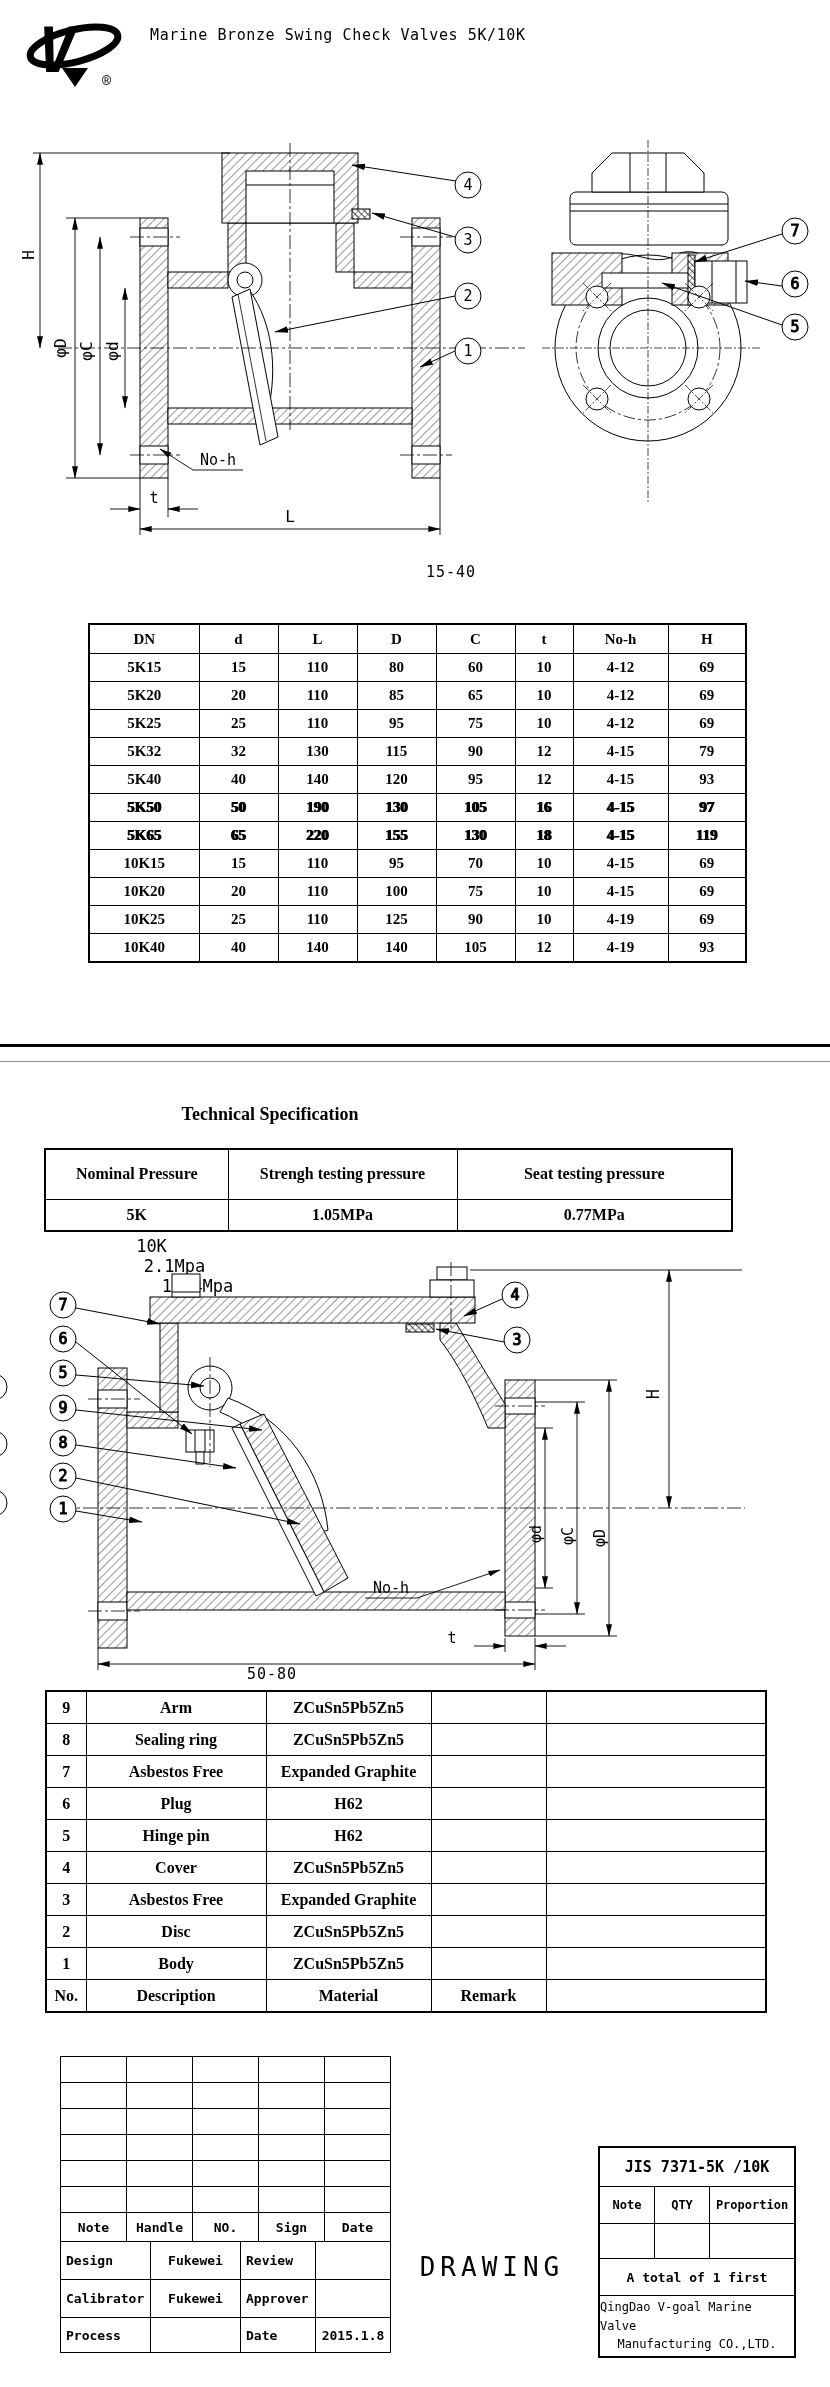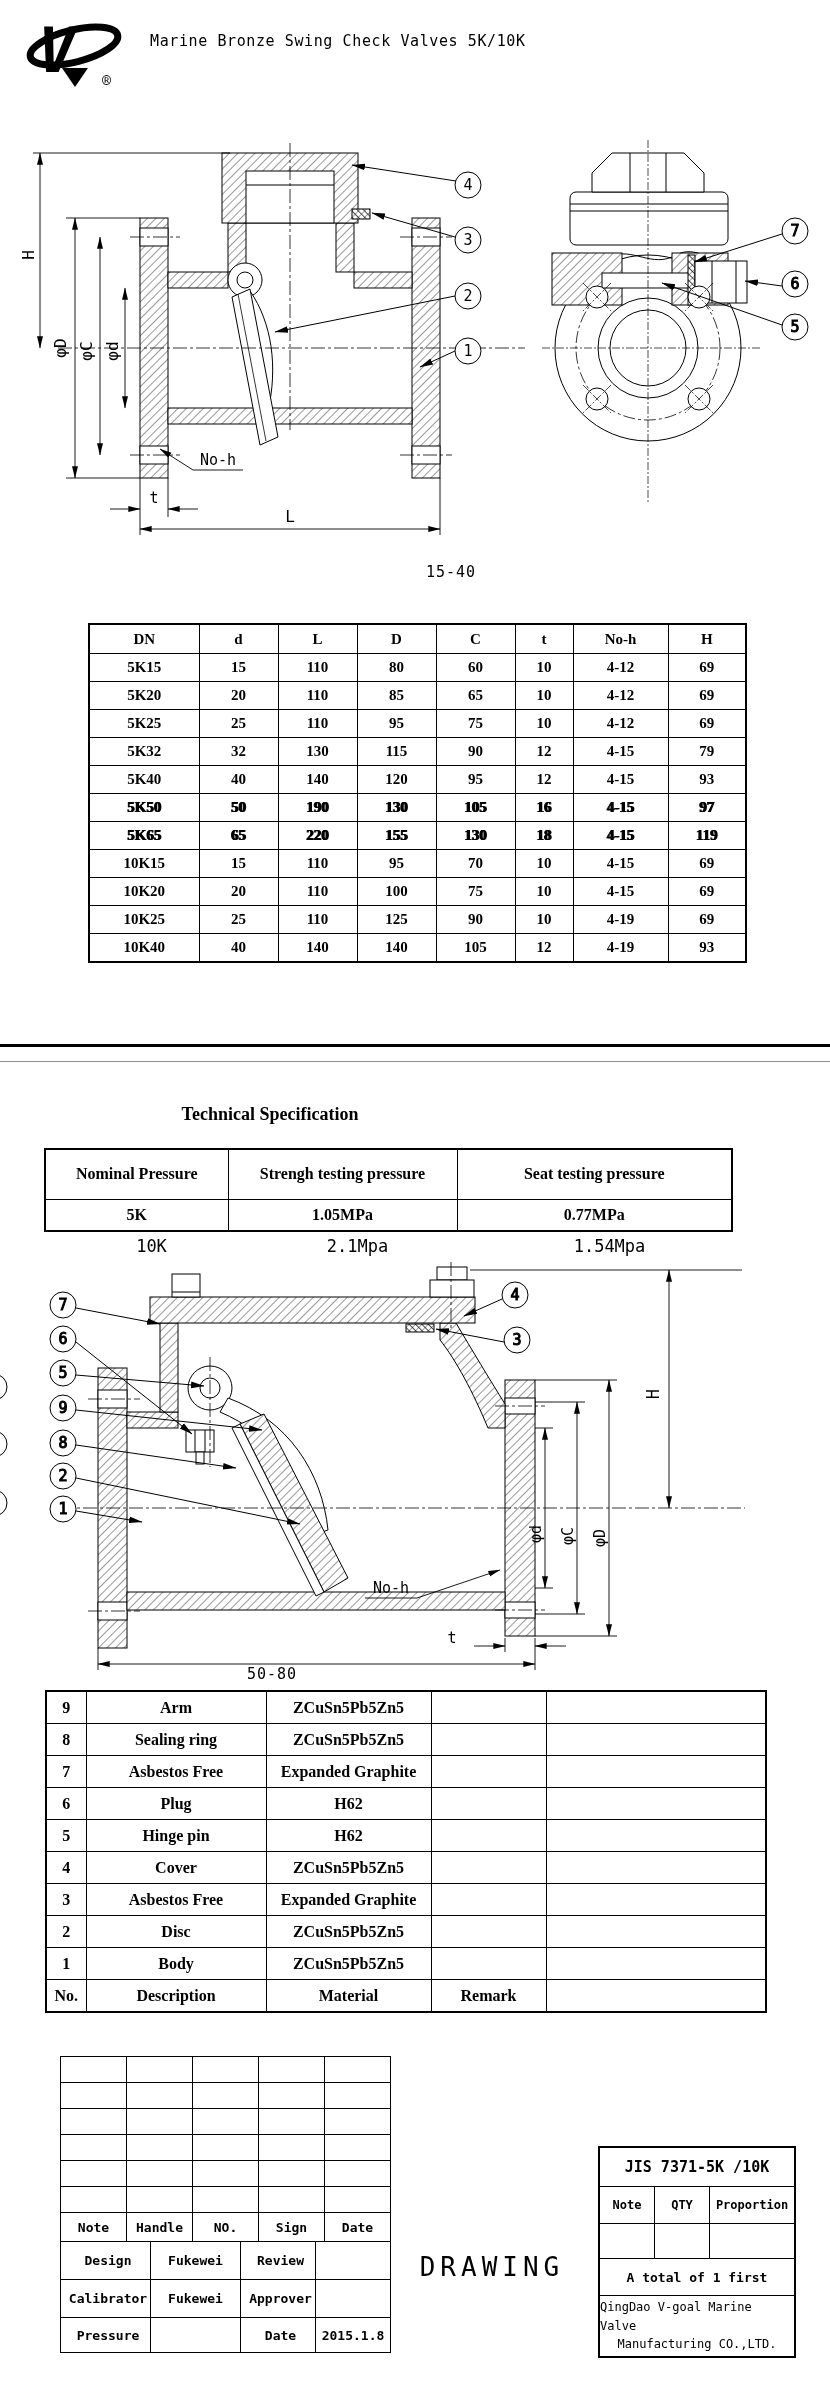--- a/index.html
+++ b/index.html
@@ -11,48 +11,48 @@
   .dtable{border:2px solid #000;table-layout:fixed;}
   .dtable td{border:1px solid #000;text-align:center;padding:0;
              font-family:"Liberation Serif",serif;font-weight:bold;font-size:15px;height:27px;}
   .dtable tr.hdr td{height:28px;}
   .dtable tr.bold-row td{text-shadow:0.7px 0 0 #000,-0.4px 0 0 #000;}
   .parts td{font-size:16px;height:31px;}
   
   .ptable{border:2px solid #000;table-layout:fixed;}
   .ptable td{border:1px solid #000;text-align:center;padding:0;
              font-family:"Liberation Serif",serif;font-weight:bold;font-size:16px;}
-  .sub-row{display:flex;font-size:17px;}
+  .sub-row{display:flex;font-size:17px;flex-direction:column;}
   .sub-row span{display:inline-block;text-align:center;}
   #spec-heading{font-family:"Liberation Serif",serif;font-weight:bold;font-size:18px;text-align:center;}
   #page-title{font-size:15px;letter-spacing:0.6px;white-space:nowrap;}
   
   #divider-thick{left:0;top:1044px;width:830px;height:3px;background:#000;}
   #divider-thin{left:0;top:1061px;width:830px;height:1px;background:#909090;}
   
   .tb{table-layout:fixed;}
   .tb td{border:1px solid #000;text-align:center;padding:0;font-size:13px;font-weight:bold;
          font-family:"DejaVu Sans Mono",monospace;overflow:hidden;}
-  .tb td.al{text-align:center;padding-left:5px;}
+  .tb td.al{text-align:left;padding-left:5px;}
   #drawing-label{font-size:26px;letter-spacing:5px;text-align:center;white-space:nowrap;}
   #right-block{border:2px solid #000;}
   .rb-row{border-bottom:1px solid #000;display:flex;align-items:center;justify-content:center;}
   .rb-cell{display:flex;align-items:center;justify-content:center;height:100%;}
   svg text{font-family:"DejaVu Sans Mono",monospace;fill:#000;}
 </style>
 </head>
 <body>
 
 <svg class="abs" style="left:22px;top:8px" width="104" height="84" viewBox="0 0 104 84">
   <ellipse cx="52" cy="38" rx="45" ry="16" transform="rotate(-14 52 38)" fill="none" stroke="#000" stroke-width="7"></ellipse>
   <text x="16" y="64" font-family="DejaVu Serif,serif" font-style="italic" font-weight="bold" font-size="62">V</text>
   <path d="M40,60 L66,60 L53,79 Z" fill="#000"></path>
   <text x="80" y="78" font-size="15">®</text>
 </svg>
-<div class="abs" id="page-title" style="left:150px;top:32px">Marine Bronze Swing Check Valves 5K/10K</div>
+<div class="abs" id="page-title" style="left:150px;top:26px">Marine Bronze Swing Check Valves 5K/10K</div>
 
 <svg class="abs" style="left:0;top:85px" width="830" height="500" viewBox="0 0 830 500">
   <defs>
     <pattern id="h1" width="6" height="6" patternUnits="userSpaceOnUse" patternTransform="rotate(45)">
       <rect width="6" height="6" fill="#fff"></rect>
         <line x1="0" y1="0" x2="0" y2="6" stroke="#000" stroke-width="0.8"></line>
     </pattern>
     <pattern id="x1" width="4.5" height="4.5" patternUnits="userSpaceOnUse" patternTransform="rotate(45)">
       <rect width="4.5" height="4.5" fill="#fff"></rect>
       <line x1="0" y1="0" x2="0" y2="4.5" stroke="#000" stroke-width="0.7"></line>
@@ -632,21 +632,21 @@
         <td class="al">Review</td>
         <td></td>
       </tr>
       <tr style="height: 38px;">
         <td class="al">Calibrator</td>
         <td>Fukewei</td>
         <td class="al">Approver</td>
         <td></td>
       </tr>
       <tr style="height: 35px;">
-        <td class="al">Pressure</td>
+        <td class="al">Process</td>
         <td></td>
         <td class="al">Date</td>
         <td>2015.1.8</td>
       </tr>
     </tbody>
 </table>
 
 <div class="abs" id="drawing-label" style="left:392px;top:2252px;width:200px">DRAWING</div>
 
 <div class="abs" id="right-block" style="left:598px;top:2146px;width:194px">

